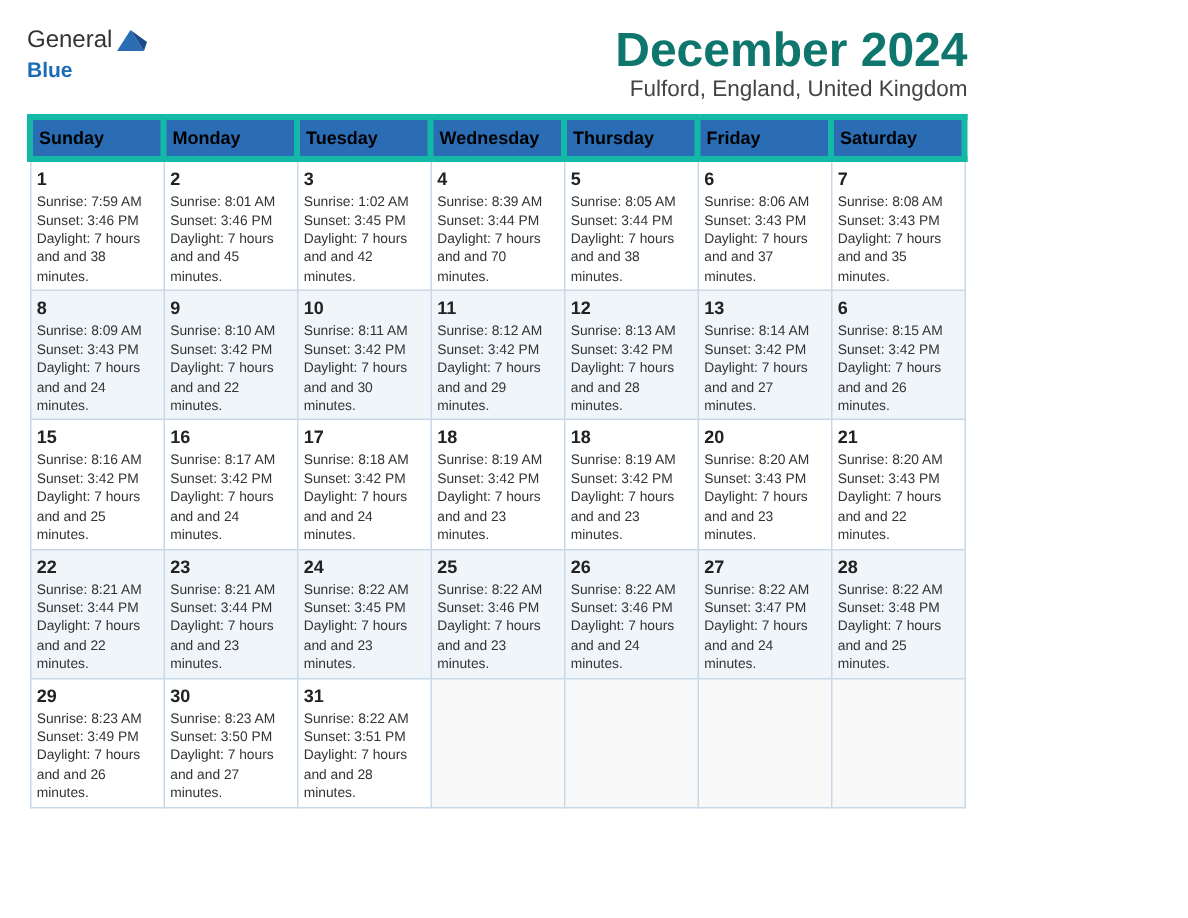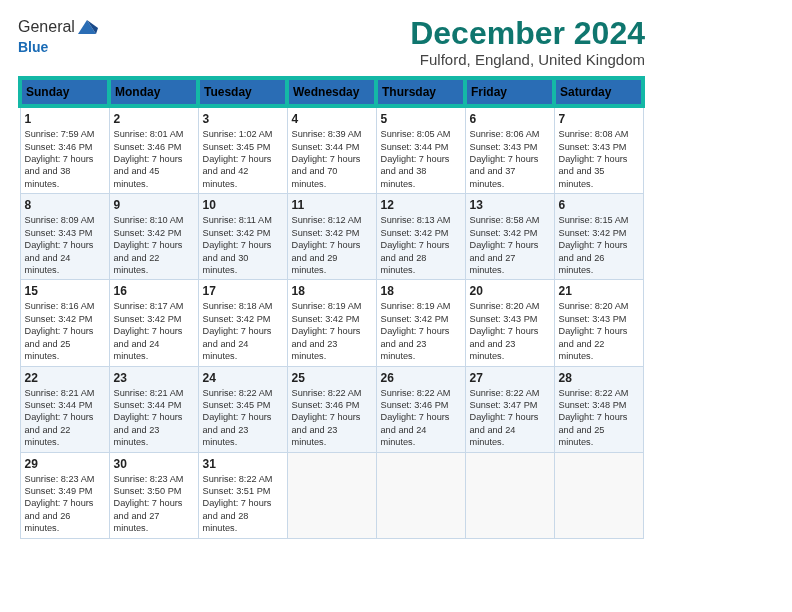--- a/index.html
+++ b/index.html
@@ -205,21 +205,21 @@
           </td>
           <td>
             <span class="day-num">12</span>
             <span class="cell-line">Sunrise: 8:13 AM</span>
             <span class="cell-line">Sunset: 3:42 PM</span>
             <span class="cell-line">Daylight: 7 hours</span>
             <span class="cell-line">and and 28 minutes.</span>
           </td>
           <td>
             <span class="day-num">13</span>
-            <span class="cell-line">Sunrise: 8:58 AM</span>
+            <span class="cell-line">Sunrise: 8:14 AM</span>
             <span class="cell-line">Sunset: 3:42 PM</span>
             <span class="cell-line">Daylight: 7 hours</span>
             <span class="cell-line">and and 27 minutes.</span>
           </td>
           <td>
             <span class="day-num">6</span>
             <span class="cell-line">Sunrise: 8:15 AM</span>
             <span class="cell-line">Sunset: 3:42 PM</span>
             <span class="cell-line">Daylight: 7 hours</span>
             <span class="cell-line">and and 26 minutes.</span>

